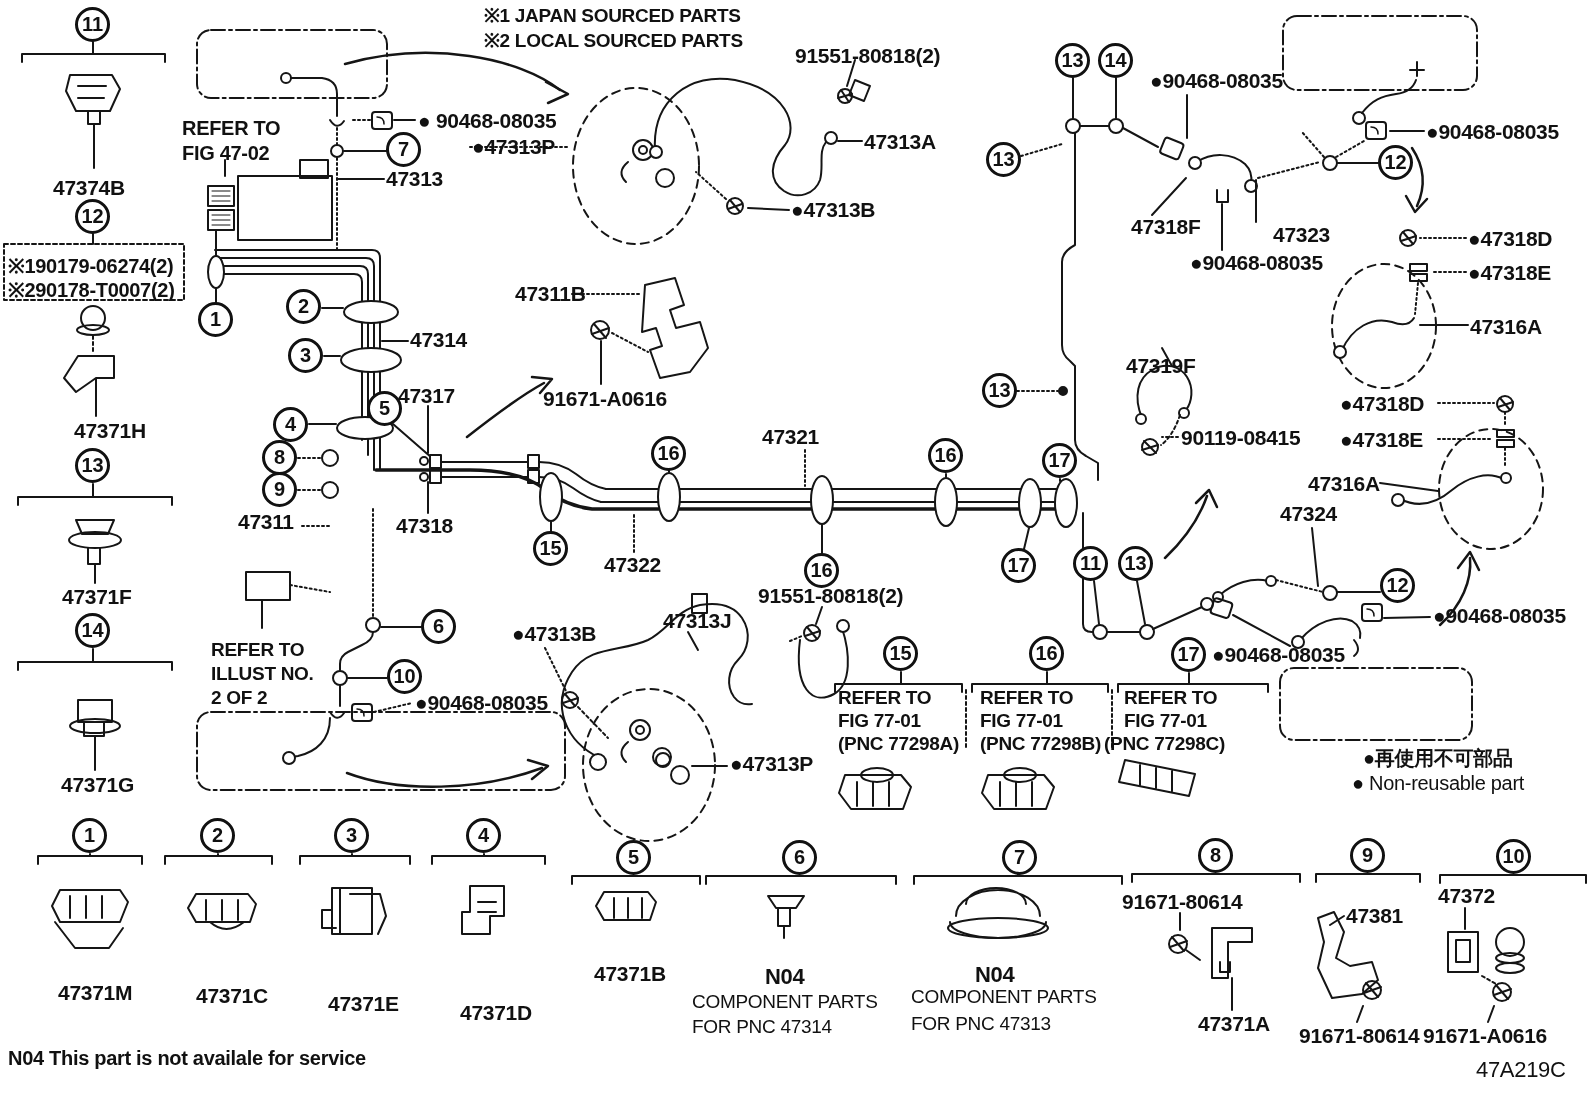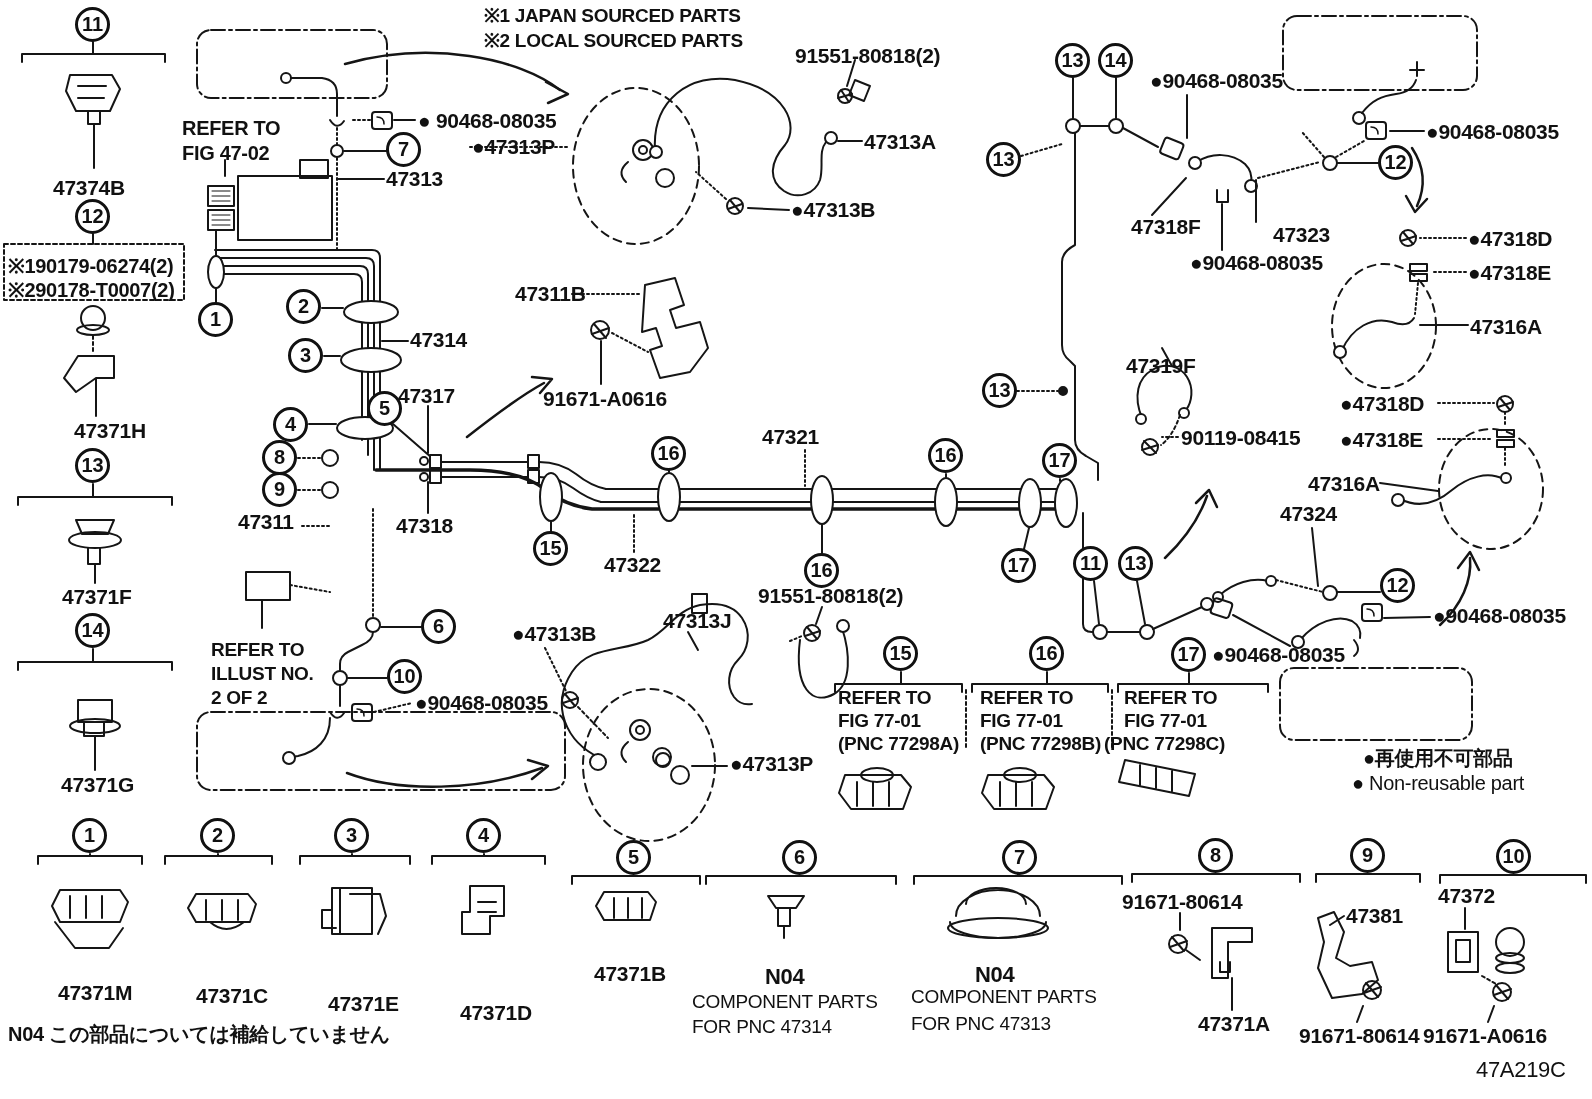--- a/index.html
+++ b/index.html
@@ -390,21 +390,21 @@
     <div class="lbl s22" style="left: 975px; top: 963px;">N04</div>
     <div class="lbl s19 reg" style="left: 911px; top: 987px;">COMPONENT PARTS</div>
     <div class="lbl s19 reg" style="left: 911px; top: 1014px;">FOR PNC 47313</div>
     <div class="lbl" style="left: 1122px; top: 891px;">91671-80614</div>
     <div class="lbl" style="left: 1198px; top: 1013px; text-align: center;">47371A</div>
     <div class="lbl" style="left: 1346px; top: 905px;">47381</div>
     <div class="lbl" style="left: 1299px; top: 1025px;">91671-80614</div>
     <div class="lbl" style="left: 1438px; top: 885px;">47372</div>
     <div class="lbl" style="left: 1423px; top: 1025px;">91671-A0616</div>
     <div class="lbl s22 reg" style="left: 1476px; top: 1058px;">47A219C</div>
-    <div class="lbl s20" style="left: 8px; top: 1024px;">N04 この部品については補給していません</div>
+    <div class="lbl s20" style="left: 8px; top: 1048px;">N04 This part is not availale for service</div>
     <div class="callout" style="left: 75px; top: 7px;">11</div>
     <div class="callout" style="left: 75px; top: 199px;">12</div>
     <div class="callout" style="left: 75px; top: 448px;">13</div>
     <div class="callout" style="left: 75px; top: 613px;">14</div>
     <div class="callout" style="left: 386px; top: 132px;">7</div>
     <div class="callout" style="left: 198px; top: 302px;">1</div>
     <div class="callout" style="left: 286px; top: 289px;">2</div>
     <div class="callout" style="left: 288px; top: 338px;">3</div>
     <div class="callout" style="left: 273px; top: 407px;">4</div>
     <div class="callout" style="left: 262px; top: 440px;">8</div>

